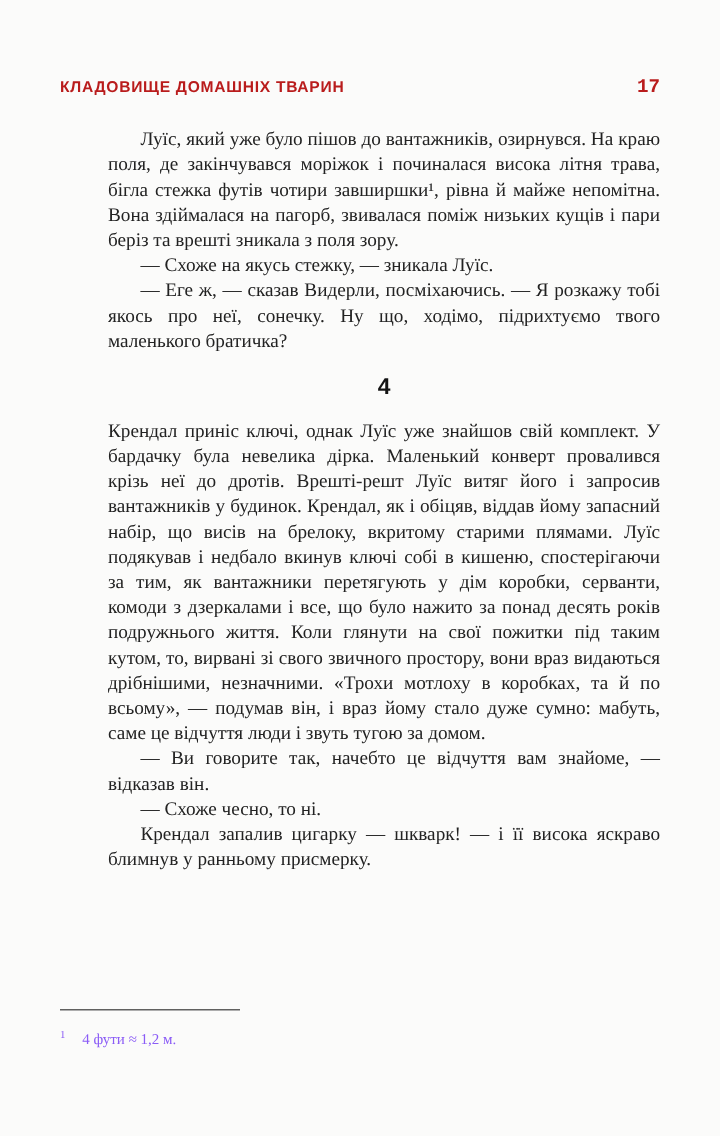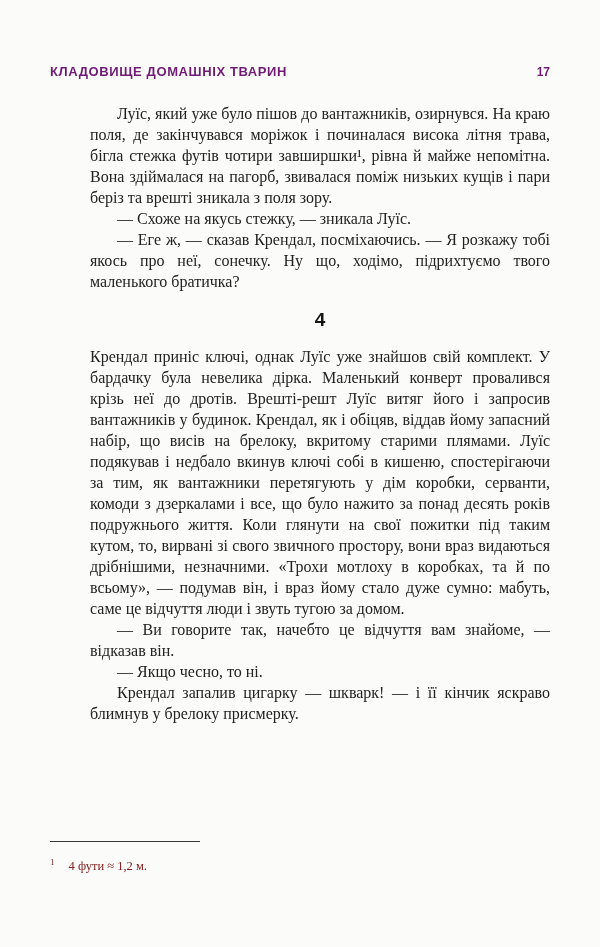--- a/index.html
+++ b/index.html
@@ -19,26 +19,27 @@
     background: #fbfbfa;
   }
   .running-head {
     display: flex;
     justify-content: space-between;
     align-items: baseline;
     font-family: "Liberation Sans", sans-serif;
     font-weight: 700;
     font-size: 13px;
     letter-spacing: 0.6px;
-    color: #701a75;
+    color: #b91c1c;
     gap: 22px;
   }
   .page-number {
-    font-size: 12px;
+    font-size: 16px;
     letter-spacing: 0;
+    font-family: Liberation Mono, monospace;
   }
   .body-text {
     margin-top: 24px;
     font-size: 16px;
     line-height: 21px;
     text-align: justify;
     hyphens: auto;
     -webkit-hyphens: auto;
     color: #222222;
     margin-left: 40px;
@@ -67,21 +68,21 @@
   .footnote-rule {
     width: 150px;
     border-top: 1px solid #3a3a3a;
     margin-bottom: 6px;
   }
   .footnote-line {
     font-size: 12.5px;
     line-height: 16px;
     text-align: left;
     text-indent: 0;
-    color: #7f1d1d;
+    color: #8b5cf6;
     margin-top: 12px;
   }
   .fn-marker {
     font-size: 9px;
     vertical-align: super;
     margin-right: 14px;
   }
 </style>
 </head>
 <body>
@@ -89,28 +90,28 @@
 <div class="page">
 
   <header class="running-head">
     <span class="head-title">КЛАДОВИЩЕ ДОМАШНІХ ТВАРИН</span>
     <span class="page-number">17</span>
   </header>
 
   <main class="body-text">
     <p class="para">Луїс, який уже було пішов до вантажників, озирнувся. На краю поля, де закінчувався моріжок і починалася висока літня трава, бігла стежка футів чотири завширшки¹, рівна й майже непомітна. Вона здіймалася на пагорб, звивалася поміж низьких кущів і пари беріз та врешті зникала з поля зору.</p>
     <p class="para">— Схоже на якусь стежку, — зникала Луїс.</p>
-    <p class="para">— Еге ж, — сказав Крендал, посміхаючись. — Я розкажу тобі якось про неї, сонечку. Ну що, ходімо, підрихтуємо твого маленького братичка?</p>
+    <p class="para">— Еге ж, — сказав Видерли, посміхаючись. — Я розкажу тобі якось про неї, сонечку. Ну що, ходімо, підрихтуємо твого маленького братичка?</p>
 
     <h2 class="section-number">4</h2>
 
     <p class="para no-indent">Крендал приніс ключі, однак Луїс уже знайшов свій комплект. У бардачку була невелика дірка. Маленький конверт провалився крізь неї до дротів. Врешті-решт Луїс витяг його і запросив вантажників у будинок. Крендал, як і обіцяв, віддав йому запасний набір, що висів на брелоку, вкритому старими плямами. Луїс подякував і недбало вкинув ключі собі в кишеню, спостерігаючи за тим, як вантажники перетягують у дім коробки, серванти, комоди з дзеркалами і все, що було нажито за понад десять років подружнього життя. Коли глянути на свої пожитки під таким кутом, то, вирвані зі свого звичного простору, вони враз видаються дрібнішими, незначними. «Трохи мотлоху в коробках, та й по всьому», — подумав він, і враз йому стало дуже сумно: мабуть, саме це відчуття люди і звуть тугою за домом.</p>
     <p class="para">— Ви говорите так, начебто це відчуття вам знайоме, — відказав він.</p>
-    <p class="para">— Якщо чесно, то ні.</p>
-    <p class="para">Крендал запалив цигарку — шкварк! — і її кінчик яскраво блимнув у брелоку присмерку.</p>
+    <p class="para">— Схоже чесно, то ні.</p>
+    <p class="para">Крендал запалив цигарку — шкварк! — і її висока яскраво блимнув у ранньому присмерку.</p>
   </main>
 
   <footer class="footnote-area">
     <div class="footnote-rule"></div>
     <p class="footnote-line">
       <sup class="fn-marker">1</sup><span class="fn-text">4 фути ≈ 1,2 м.</span>
     </p>
   </footer>
 
 </div>

